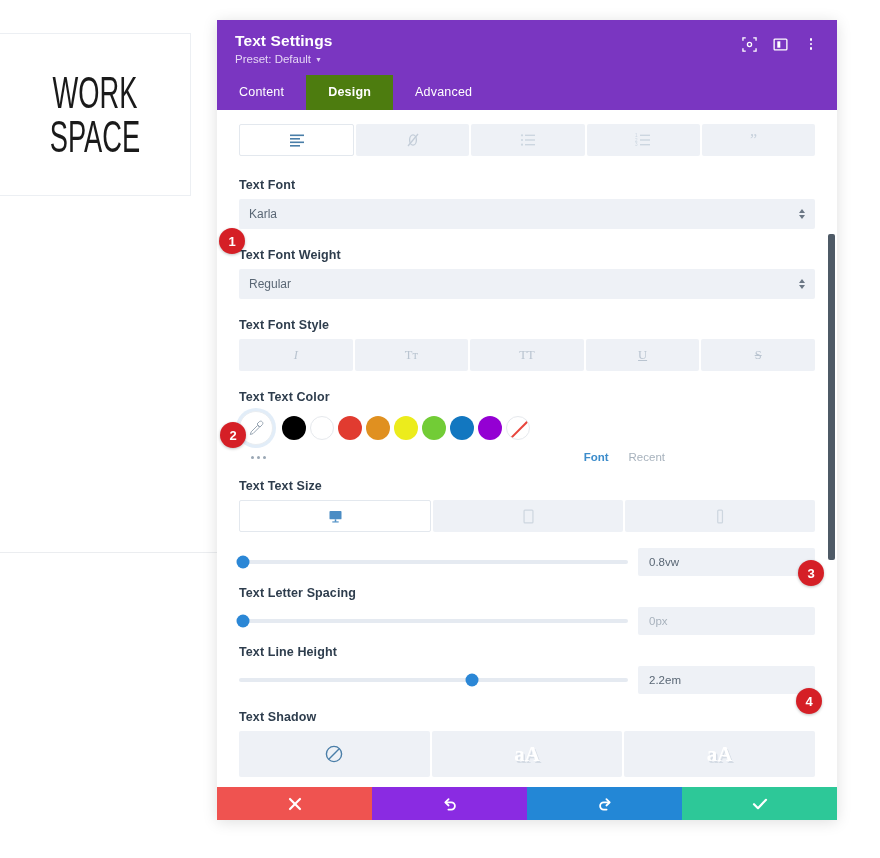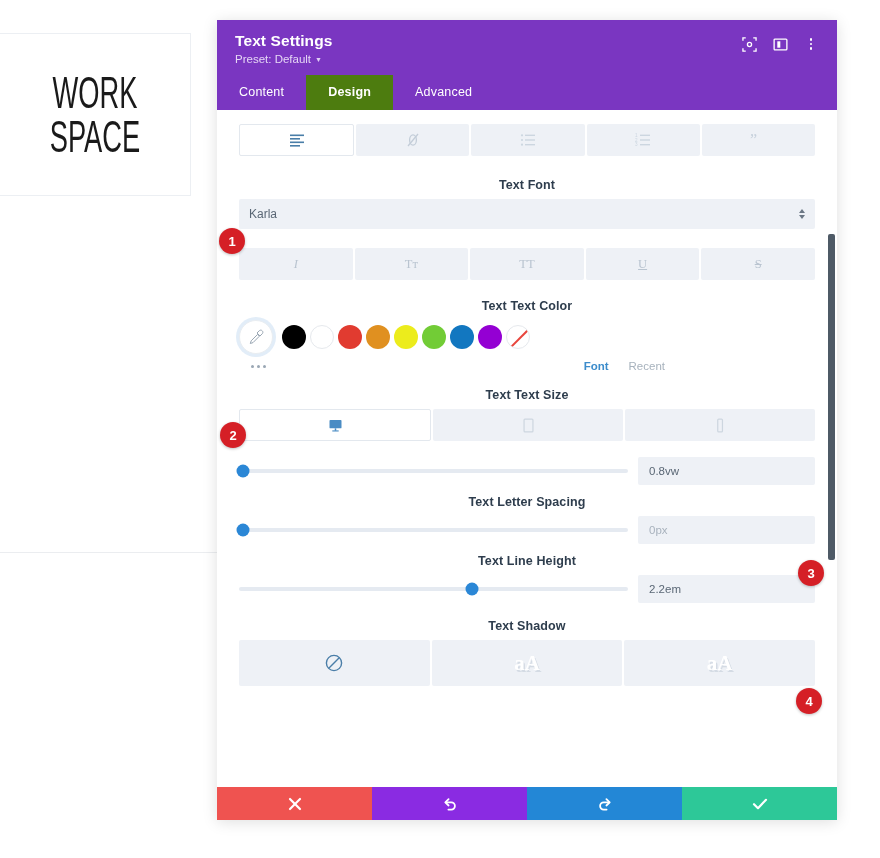--- a/index.html
+++ b/index.html
@@ -91,21 +91,21 @@
   .seg {
     flex: 1 1 0; height: 32px; background: #eef1f6;
     display: flex; align-items: center; justify-content: center;
     cursor: pointer; border-radius: 2px;
   }
   .seg.active { background: #ffffff; border: 1px solid #e3e8ee; }
 
   
   .field-label {
     font-size: 12.5px; color: #2e3d4d; font-weight: bold;
-    margin-bottom: 7px; letter-spacing: .1px; text-align: center;
+    margin-bottom: 7px; letter-spacing: .1px;
   }
   .field { margin-bottom: 19px; }
 
   
   .select-box {
     height: 30px; background: #eef1f6; border-radius: 2px;
     display: flex; align-items: center; justify-content: space-between;
     padding: 0 10px; cursor: pointer;
   }
   .select-val { font-size: 12px; color: #5a6775; }
@@ -289,22 +289,33 @@
         <div class="field-label">Text Font</div>
         <div class="select-box">
           <span class="select-val">Karla</span>
           <span class="updown">
               <i class="u"></i>
               <i class="d"></i>
             </span>
         </div>
       </div>
 
-
       <div class="field">
+        <div class="field-label">Text Font Weight</div>
+        <div class="select-box">
+          <span class="select-val">Regular</span>
+          <span class="updown">
+              <i class="u"></i>
+              <i class="d"></i>
+            </span>
+        </div>
+      </div>
+
+      <div class="field">
+        <div class="field-label">Text Font Style</div>
         <div class="btn-group" style="margin-bottom:0">
           <div class="seg">
             <span class="seg-txt" style="font-style:italic">I</span>
           </div>
           <div class="seg">
             <span class="seg-txt">Tᴛ</span>
           </div>
           <div class="seg">
             <span class="seg-txt">TT</span>
           </div>

